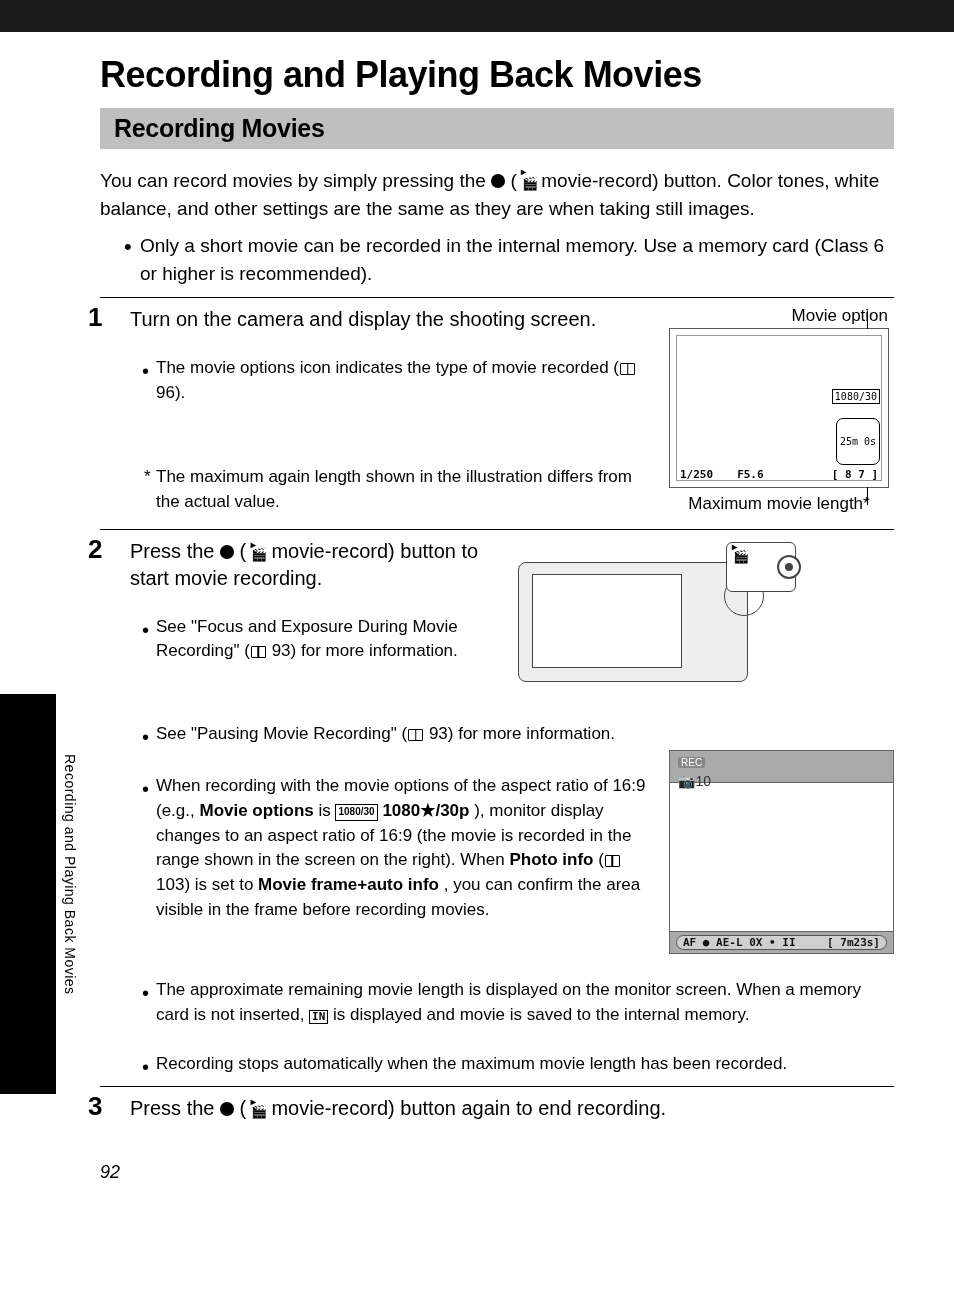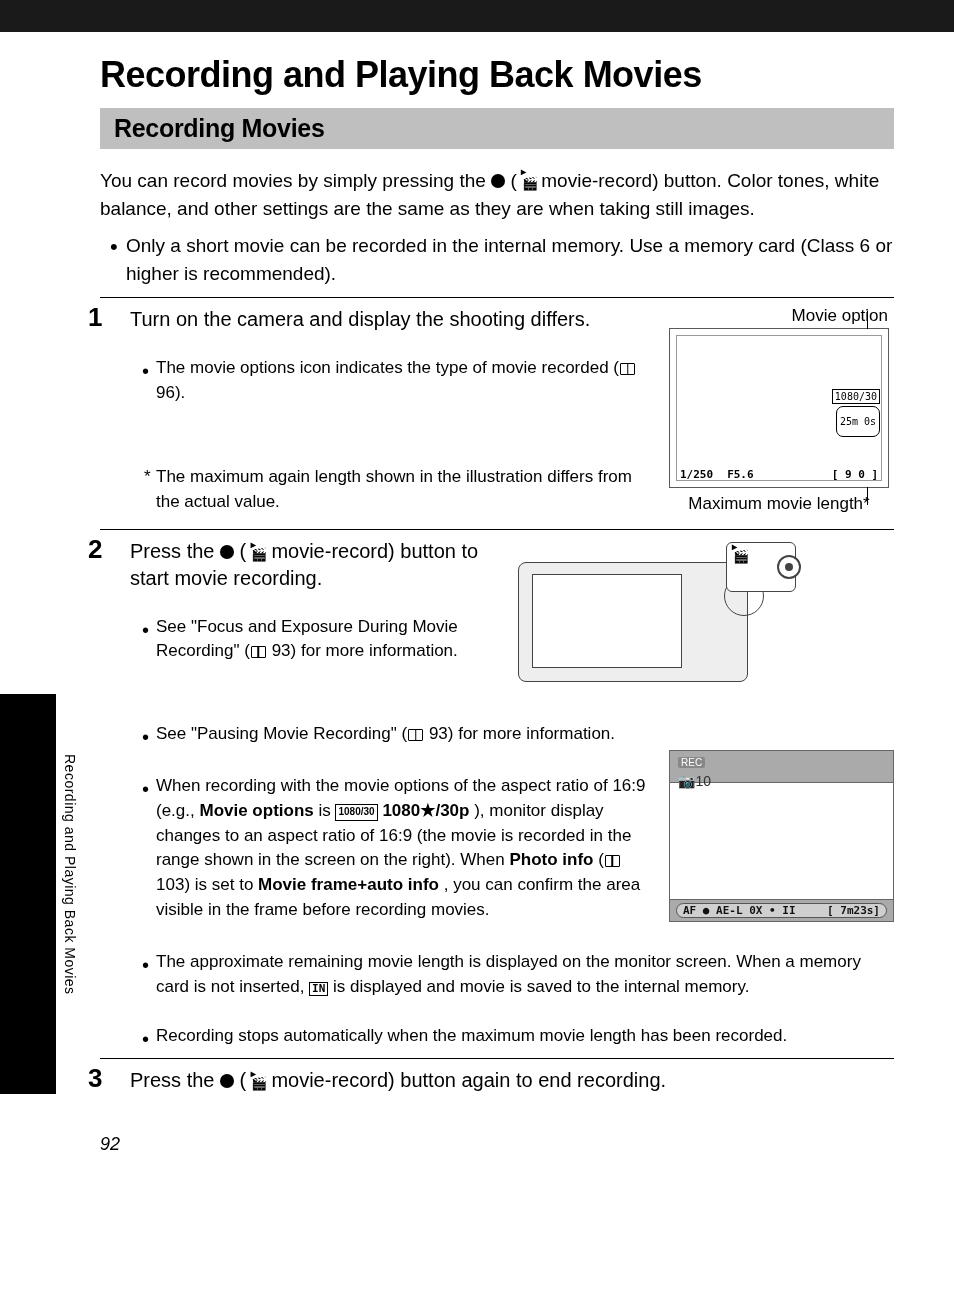--- a/index.html
+++ b/index.html
@@ -4,21 +4,21 @@
 <style>
   * { box-sizing: border-box; margin: 0; padding: 0; }
   html, body { width: 954px; background: #fff; font-family: "Helvetica Neue", Arial, sans-serif; color: #000; }
   .topbar { height: 32px; background: #1a1a1a; }
   .page { padding: 0 60px 40px 100px; position: relative; }
   .side-tab { position: absolute; left: 0; top: 640px; width: 56px; height: 400px; background: #000; }
   .side-caption { position: absolute; left: 62px; top: 700px; writing-mode: vertical-rl; font-size: 14px; letter-spacing: 0.5px; }
   .main-title { font-size: 36px; font-weight: 700; margin-top: 22px; margin-bottom: 12px; letter-spacing: -0.5px; }
   .section-bar { background: #bfbfbf; padding: 6px 14px; font-size: 25px; font-weight: 700; margin-bottom: 18px; letter-spacing: -0.3px; }
   .intro { font-size: 19px; line-height: 1.45; margin-bottom: 10px; }
-  .intro-bullet { font-size: 19px; line-height: 1.45; margin-left: 26px; margin-bottom: 6px; position: relative; }
+  .intro-bullet { font-size: 19px; line-height: 1.45; margin-left: 40px; margin-bottom: 6px; position: relative; }
   .intro-bullet::before { content: "•"; position: absolute; left: -16px; font-size: 22px; line-height: 1; top: 4px; }
   .step-block { border-top: 1px solid #000; margin-top: 10px; padding-top: 8px; position: relative; }
   .step-row { display: flex; gap: 18px; }
   .step-text { flex: 1; }
   .step-fig { width: 230px; text-align: center; font-size: 17px; }
   .step-fig.wide { width: 260px; }
   .step-num { font-size: 26px; font-weight: 700; position: absolute; left: -12px; top: 4px; }
   .step-head { font-size: 20px; font-weight: 400; margin-left: 30px; line-height: 1.3; margin-bottom: 6px; }
   .sub { font-size: 17px; line-height: 1.45; margin-left: 56px; position: relative; margin-bottom: 4px; margin-top: 24px; }
   .sub::before { content: "•"; position: absolute; left: -14px; font-size: 20px; top: 1px; }
@@ -40,21 +40,21 @@
   .cap-right { text-align:right; padding-right:6px;}
   
   .camera { width: 260px; height: 150px; position: relative; margin: 4px 0 6px; }
   .camera-body { position:absolute; left:0; top:20px; width:230px; height:120px; border:1.5px solid #444; border-radius:8px; background:#eee;}
   .camera-screen { position:absolute; left:14px; top:32px; width:150px; height:94px; border:1.5px solid #444; background:#fff;}
   .camera-dial { position:absolute; right:14px; top:34px; width:40px; height:40px; border:1.5px solid #444; border-radius:50%;}
   .camera-knob { position:absolute; right:-18px; top:0; width:70px; height:50px; border:1.5px solid #444; border-radius:6px; background:#fff;}
   .camera-rec-btn { position:absolute; right:-6px; top:12px; width:24px; height:24px; border:2px solid #444; border-radius:50%; background:#fff;}
   .camera-rec-btn::after{content:""; position:absolute; inset:6px; border-radius:50%; background:#444;}
   
-  .rec-illus { width: 225px; height: 172px; border:1px solid #666; background:#fff; position:relative; margin-left:auto; }
+  .rec-illus { width: 225px; height: 204px; border:1px solid #666; background:#fff; position:relative; margin-left:auto; }
   .rec-top { position:absolute; top:0; left:0; right:0; height:32px; background:#aaa; border-bottom:1px solid #666;}
   .rec-bot { position:absolute; bottom:0; left:0; right:0; height:22px; background:#aaa; border-top:1px solid #666;}
   .rec-label{ position:absolute; top:6px; left:8px; font-size:10px; background:#888; color:#fff; padding:0 3px; border-radius:2px;}
   .rec-sub { position:absolute; top:22px; left:8px; font-size:14px; color:#333; font-family:Liberation Sans, sans-serif;}
   .rec-status{ position:absolute; bottom:3px; left:6px; right:6px; font-size:11px; color:#111; background:#cfcfcf; border:1px solid #555; border-radius:9px; padding:0 6px; display:flex; justify-content:space-between; font-family:monospace; font-weight:700;}
   .page-num { font-size: 18px; font-style: italic; margin-top: 40px; }
   .opt-line{ position:absolute; width:1px; height:20px; background:#000;}
 </style>
 </head>
 <body>
@@ -77,40 +77,40 @@
     <span class="movie-icon"></span>
     <span> movie-record) button. Color tones, white balance, and other settings are the same as they are when taking still images.</span>
   </p>
 
   <p class="intro-bullet">Only a short movie can be recorded in the internal memory. Use a memory card (Class 6 or higher is recommended).</p>
 
   <div class="step-block">
     <div class="step-num">1</div>
     <div class="step-row">
       <div class="step-text">
-        <p class="step-head">Turn on the camera and display the shooting differs.</p>
+        <p class="step-head">Turn on the camera and display the shooting screen.</p>
         <p class="sub">
           <span>The movie options icon indicates the type of movie recorded (</span><span class="book-icon"></span><span>96</span><span>).</span>
         </p>
         <p class="sub star" style="margin-top:60px;">The maximum again length shown in the illustration differs from the actual value.</p>
       </div>
       <div class="step-fig">
         <div class="cap-above cap-right">Movie option</div>
         <div class="illus">
           <div class="opt-line" style="right:20px; top:-18px; height:18px;"></div>
           <div class="illus-inner"></div>
 
           <div style="position:absolute; right:8px; top:60px; font-size:10px; text-align:right; line-height:1.3; font-family:monospace;">
             <div style="border:1px solid #000; padding:0 2px; display:inline-block;">1080/30</div><br>
-            <div style="border:1px solid #000; border-radius:7px; padding:8px 3px; display:inline-block; margin-top:2px;">25m 0s</div>
+            <div style="border:1px solid #000; border-radius:7px; padding:16px 3px; display:inline-block; margin-top:14px;">25m 0s</div>
           </div>
-          <div style="position:absolute; bottom:6px; left:10px; right:10px; font-size:11px; display:flex; gap:14px; font-family:monospace; font-weight:700;">
+          <div style="position:absolute; bottom:6px; left:10px; right:10px; font-size:11px; display:flex; gap:24px; font-family:monospace; font-weight:700;">
             <span>1/250</span>
             <span>F5.6</span>
-            <span style="margin-left:auto;">[  9 0 ]</span>
+            <span style="margin-left:auto;">[  8 7 ]</span>
           </div>
           <div class="opt-line" style="right:20px; bottom:-18px; height:18px;"></div>
         </div>
         <div class="cap-below">Maximum movie length*</div>
       </div>
     </div>
   </div>
 
   <div class="step-block">
     <div class="step-num">2</div>

